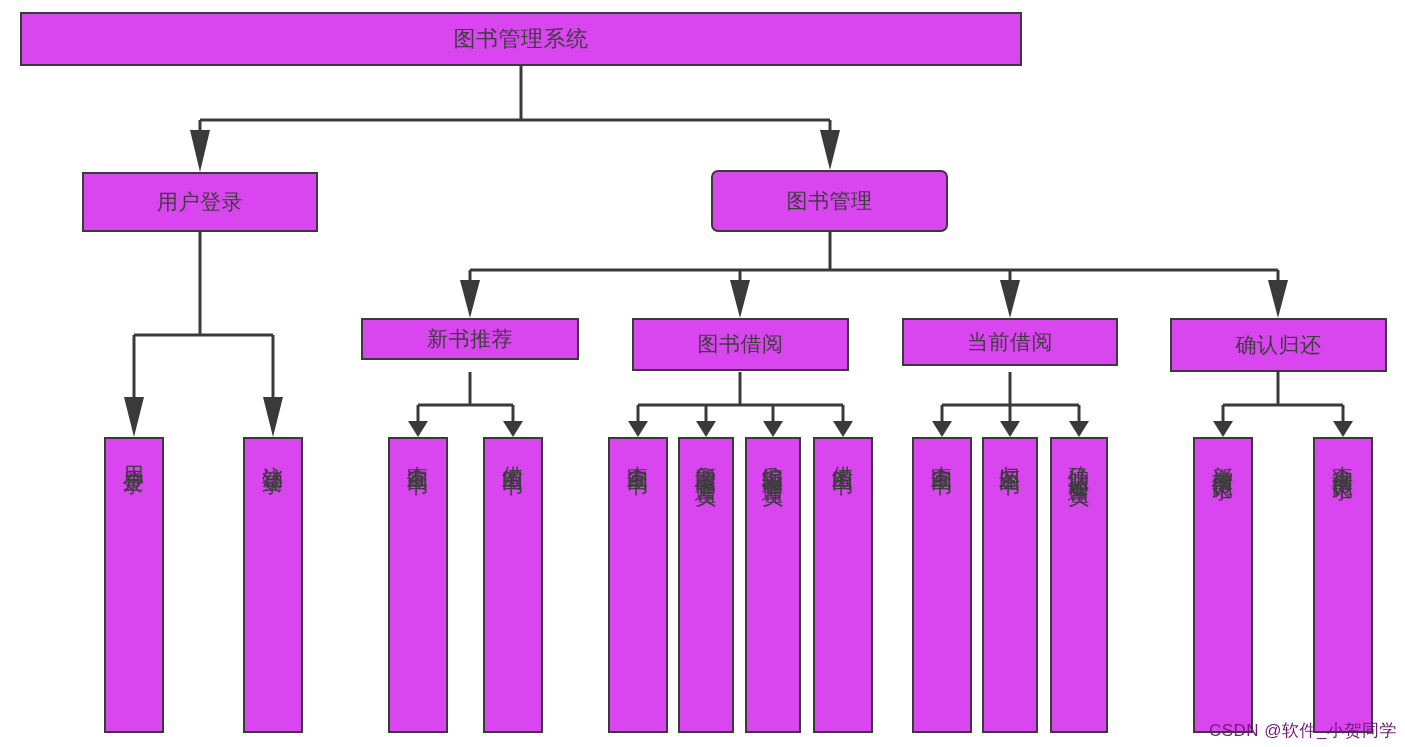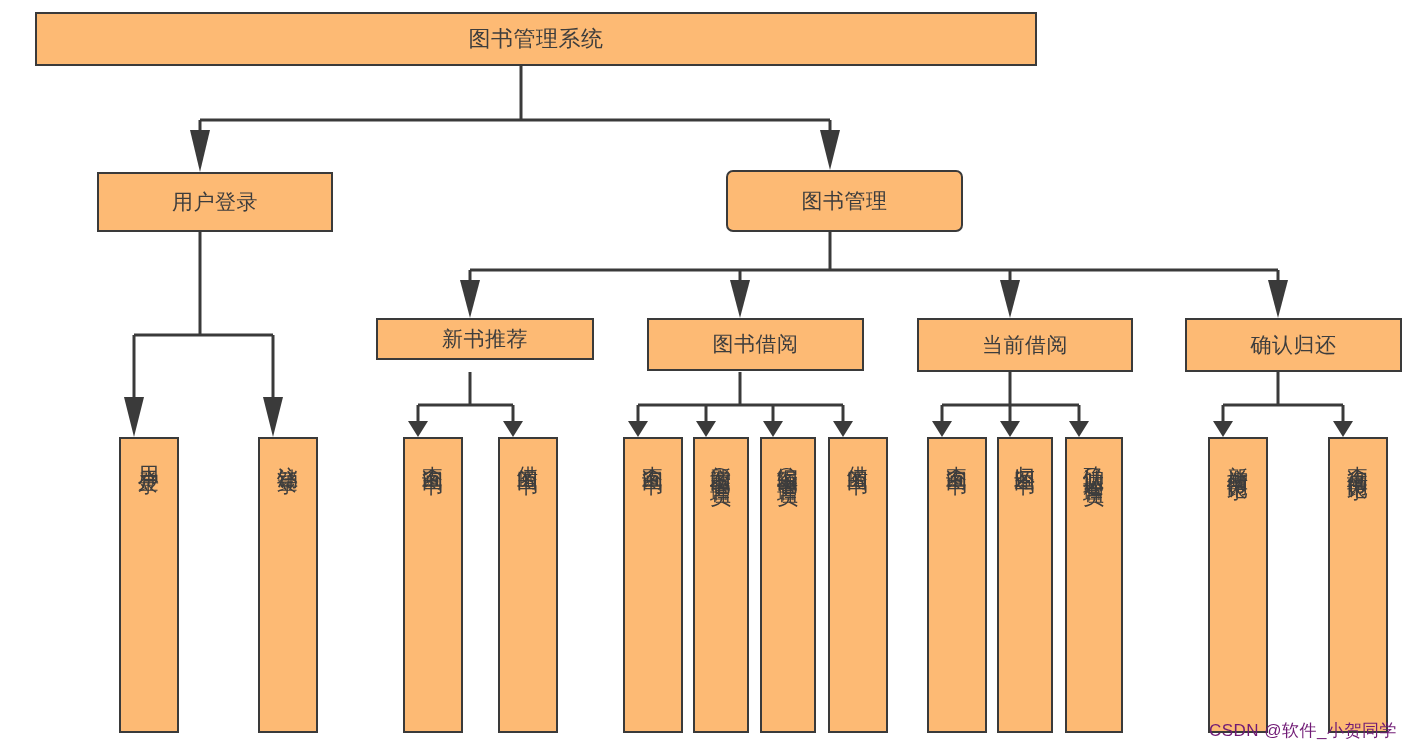--- a/index.html
+++ b/index.html
@@ -22,28 +22,27 @@
     position: absolute;
     left: 0;
     top: 0;
     width: 1405px;
     height: 747px;
     pointer-events: none;
   }
   .node {
     position: absolute;
     box-sizing: border-box;
-    background: #fdba74;
+    background: #d946ef;
     border: 2px solid #3a3a3a;
     display: flex;
     align-items: center;
     justify-content: center;
     color: #333333;
     z-index: 2;
-    margin-left: 15px;
   }
   .node .lbl {
     display: block;
     text-align: center;
     color: #3d3d3d;
     line-height: 1.08;
     white-space: pre-wrap;
   }
   .node.horiz .lbl {
     font-size: 21px;
@@ -170,21 +169,21 @@
   </div>
 
   <div class="node horiz" style="left:361px; top:318px; width:218px; height:42px;">
     <span class="lbl">新书推荐</span>
   </div>
 
   <div class="node horiz" style="left:632px; top:318px; width:217px; height:53px;">
     <span class="lbl">图书借阅</span>
   </div>
 
-  <div class="node horiz" style="left:902px; top:318px; width:216px; height:54px;">
+  <div class="node horiz" style="left:902px; top:318px; width:216px; height:48px;">
     <span class="lbl">当前借阅</span>
   </div>
 
   <div class="node horiz" style="left:1170px; top:318px; width:217px; height:54px;">
     <span class="lbl">确认归还</span>
   </div>
 
   <div class="node vert" style="left:104px; top:437px; width:60px; height:296px;">
     <span class="lbl">用户登录</span>
   </div>

